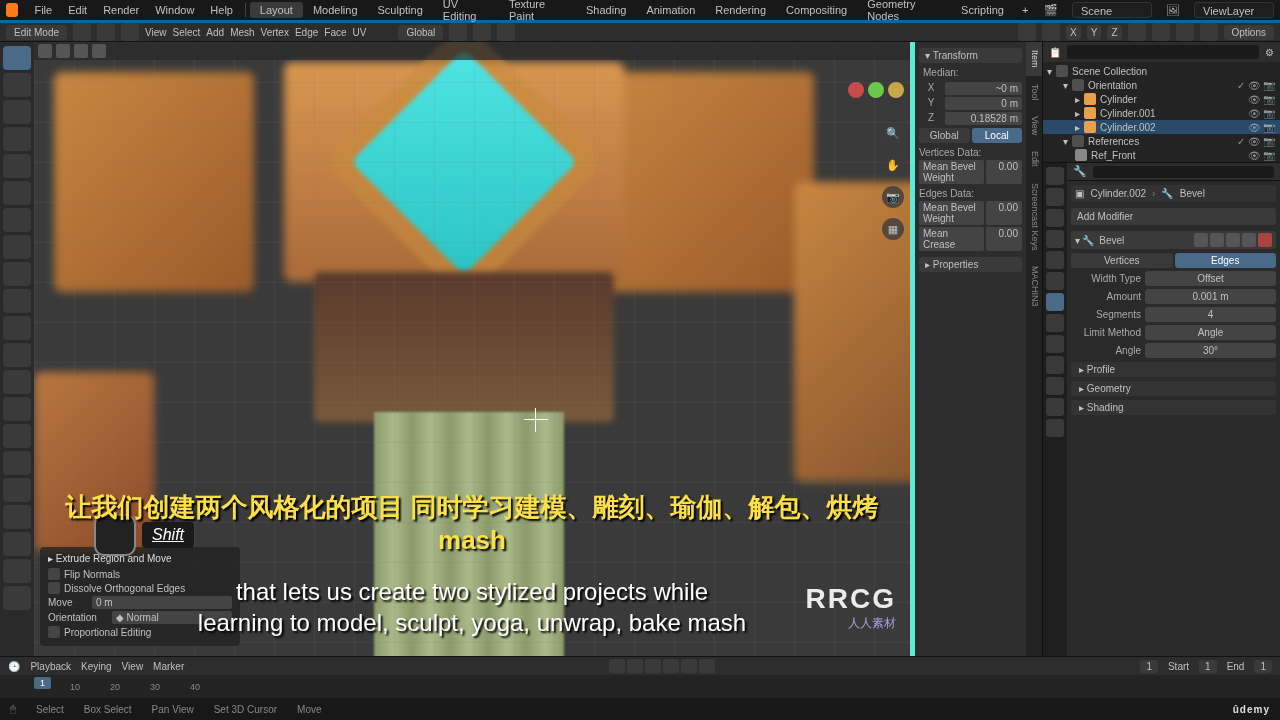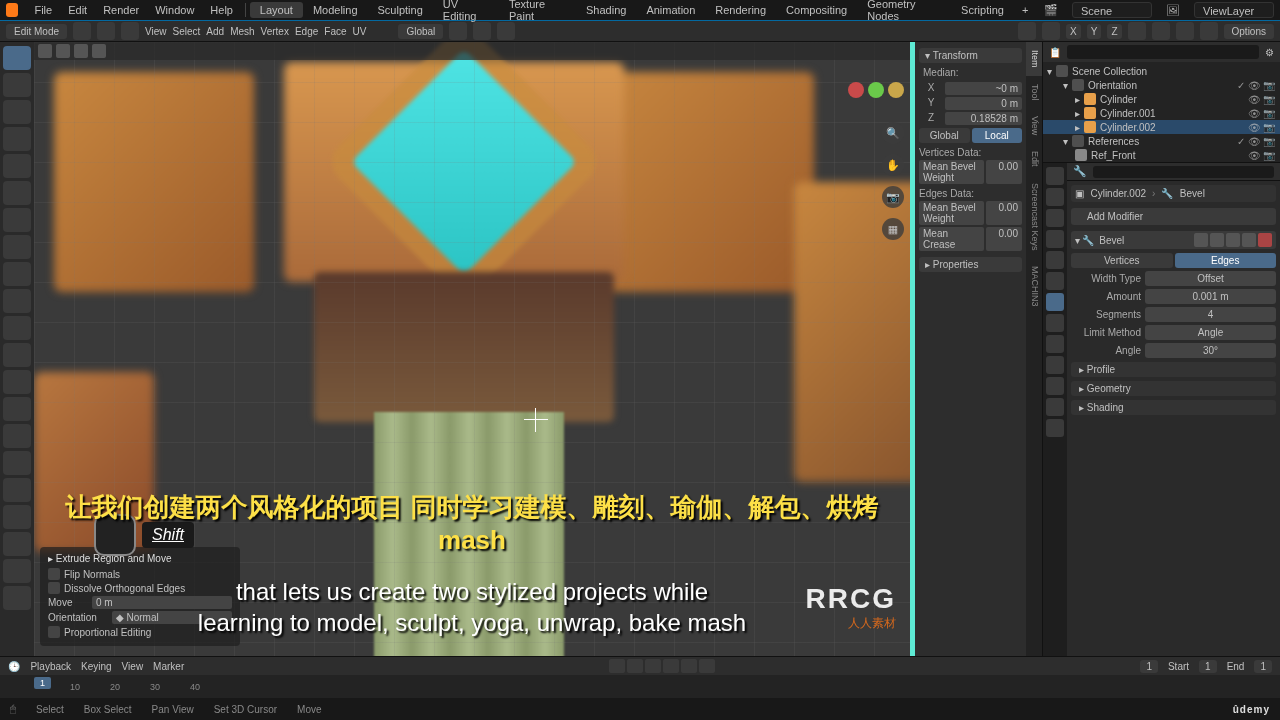--- a/index.html
+++ b/index.html
@@ -9,21 +9,21 @@
   .top-menu { height: 20px; background: #181818; display: flex; align-items: center; padding: 0 6px; }
   .app-icon { width: 14px; height: 14px; background: #ff7a18; border-radius: 3px; margin-right: 8px; }
   .top-menu span { padding: 0 8px; cursor: pointer; }
   .top-menu .divider { width: 1px; height: 14px; background: #444; margin: 0 4px; }
   .top-menu .tab { padding: 2px 10px; }
   .top-menu .tab.active { background: #3a3a3a; border-radius: 3px; }
   .top-right { margin-left: auto; display: flex; align-items: center; gap: 6px; }
   .top-field { background: #1e1e1e; border: 1px solid #333; padding: 1px 8px; border-radius: 3px; min-width: 80px; height: 16px; line-height: 14px; }
 
   
-  .sub-header { height: 22px; background: #2d2d2d; border-top: 1px solid #0369a1; border-bottom: 1px solid #111; display: flex; align-items: center; padding: 0 6px; gap: 6px; font-size: 10px; }
+  .sub-header { height: 22px; background: #2d2d2d; border-top: 3px solid #0369a1; border-bottom: 1px solid #111; display: flex; align-items: center; padding: 0 6px; gap: 6px; font-size: 10px; }
   .sub-header .dropdown { background: #3a3a3a; padding: 2px 8px; border-radius: 3px; }
   .sub-header .icon-btn { width: 18px; height: 18px; background: #3a3a3a; border-radius: 3px; }
 
   
   .body-row { display: flex; height: 614px; }
 
   
   .left-toolbar { width: 34px; background: #2a2a2a; display: flex; flex-direction: column; align-items: center; padding-top: 4px; gap: 3px; }
   .tool-btn { width: 28px; height: 24px; background: #3a3a3a; border-radius: 4px; display: flex; align-items: center; justify-content: center; }
   .tool-btn.active { background: #4a6a8a; }
@@ -64,21 +64,21 @@
 
   .shift-key { position: absolute; left: 60px; bottom: 100px; z-index: 7; display: flex; align-items: center; gap: 6px; }
   .key-box { width: 42px; height: 42px; border: 2px solid #888; border-radius: 10px; background: #222; }
   .key-label { background: #1a1a1a; color: #fff; padding: 4px 10px; border-radius: 4px; font-size: 16px; font-style: italic; text-decoration: underline; }
 
   
   .subtitle-cn { position: absolute; left: 0; right: 0; bottom: 100px; text-align: center; font-size: 26px; color: #fde047; font-weight: 700; text-shadow: 2px 2px 2px #000; z-index: 10; }
   .subtitle-en { position: absolute; left: 0; right: 0; bottom: 18px; text-align: center; font-size: 24px; color: #fff; font-weight: 400; text-shadow: 2px 2px 2px #000; z-index: 10; line-height: 1.3; }
   .watermark { position: absolute; right: 14px; bottom: 24px; z-index: 11; text-align: right; }
   .watermark .wm-logo { font-size: 28px; font-weight: 800; color: #fff; opacity: .9; letter-spacing: 2px; }
-  .watermark .wm-sub { font-size: 12px; color: #f97316; opacity: .8; }
+  .watermark .wm-sub { font-size: 12px; color: #c4b5fd; opacity: .8; }
 
   
   .right-col { width: 370px; display: flex; }
   .n-panel { width: 132px; background: #2d2d2d; border-left: 5px solid #5eead4; font-size: 10px; position: relative; }
   .n-tab-strip { position: absolute; right: 0; top: 0; bottom: 0; width: 16px; background: #222; display: flex; flex-direction: column; }
   .n-tab-strip .vtab { writing-mode: vertical-rl; text-orientation: mixed; padding: 8px 2px; font-size: 9px; color: #888; cursor: pointer; }
   .n-tab-strip .vtab.active { background: #3a3a3a; color: #ddd; }
   .n-panel-content { padding: 4px; margin-right: 16px; }
   .n-section-h { background: #3a3a3a; padding: 2px 6px; margin: 2px 0; border-radius: 3px; cursor: pointer; }
   .n-row { display: flex; margin: 2px 0; gap: 2px; }
@@ -102,21 +102,21 @@
   .mesh-ico { background: #e8a04a; }
   .empty-ico { background: #888; }
 
   .props-area { flex: 1; display: flex; border-top: 1px solid #111; }
   .props-tabs { width: 24px; background: #1e1e1e; display: flex; flex-direction: column; align-items: center; padding-top: 4px; gap: 3px; }
   .props-tabs .ptab { width: 18px; height: 18px; background: #3a3a3a; border-radius: 3px; }
   .props-tabs .ptab.active { background: #4a6a8a; }
   .props-body { flex: 1; background: #2a2a2a; padding: 4px; font-size: 10px; overflow: hidden; }
   .breadcrumb { display: flex; align-items: center; gap: 6px; padding: 3px 4px; background: #323232; border-radius: 3px; margin-bottom: 6px; }
   .breadcrumb .chev { opacity: .5; }
-  .add-mod { background: #3a3a3a; padding: 3px 16px; border-radius: 3px; margin-bottom: 6px; }
+  .add-mod { background: #3a3a3a; padding: 3px 6px; border-radius: 3px; margin-bottom: 6px; }
   .mod-header { display: flex; align-items: center; gap: 4px; background: #3a3a3a; padding: 2px 4px; border-radius: 3px; }
   .mod-header .mod-icons { margin-left: auto; display: flex; gap: 2px; }
   .mod-header .mi { width: 14px; height: 14px; background: #555; border-radius: 2px; }
   .prop-row { display: flex; margin: 3px 0; gap: 4px; align-items: center; }
   .prop-row .plab { flex: 0 0 70px; text-align: right; color: #aaa; }
   .prop-row .pval { flex: 1; background: #444; border-radius: 3px; padding: 2px 6px; text-align: center; }
   .expand-row { background: #333; padding: 2px 8px; border-radius: 3px; margin-top: 4px; cursor: pointer; }
   .props-header { height: 18px; background: #2d2d2d; display: flex; align-items: center; padding: 0 6px; gap: 6px; border-bottom: 1px solid #111; }
 
   

